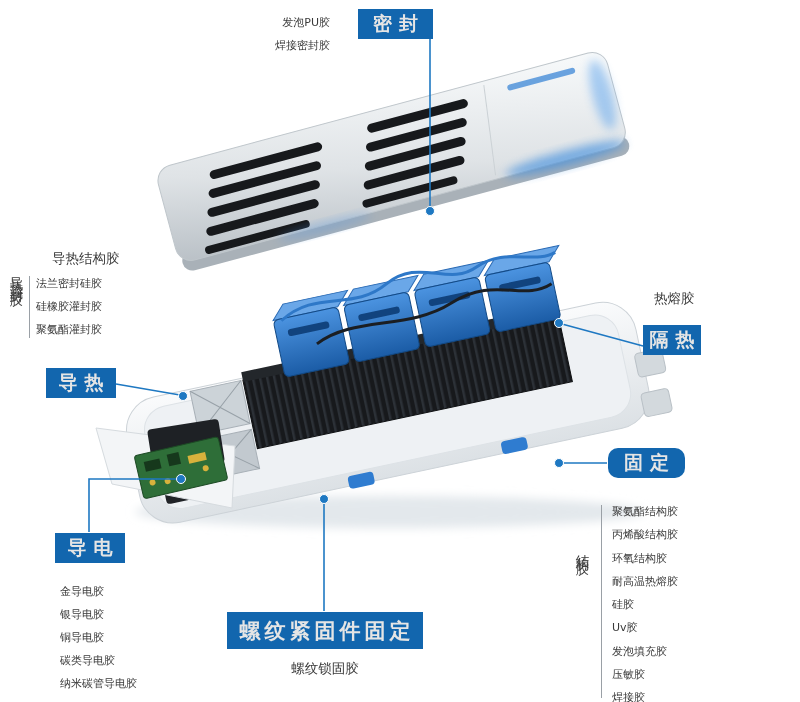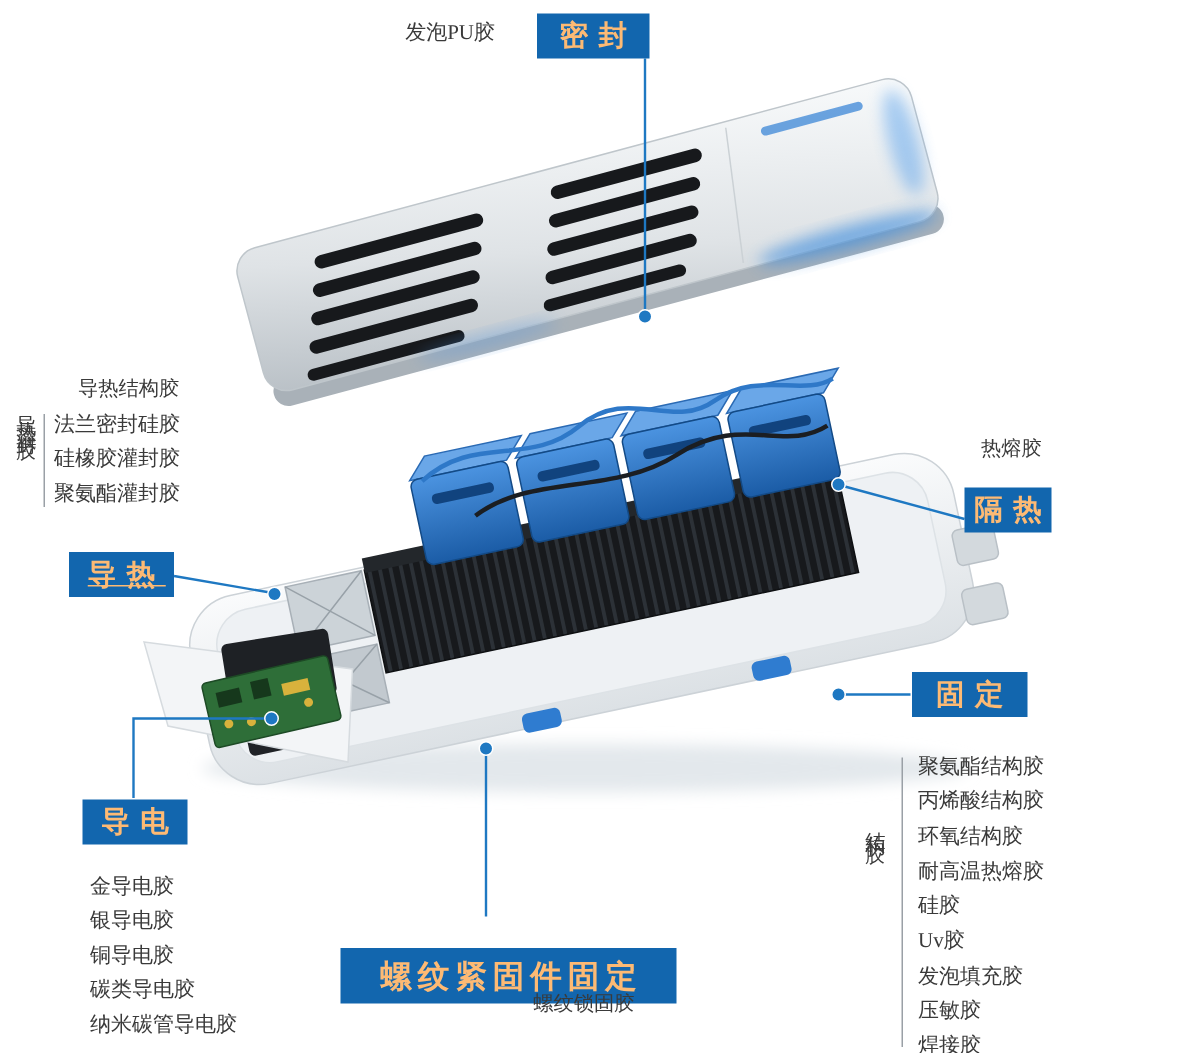--- a/index.html
+++ b/index.html
@@ -8,28 +8,28 @@
     position:relative;
     background:#ffffff;
     overflow:hidden;
     font-family:"DejaVu Sans","Liberation Sans",sans-serif;
     color:#3a3a3a;
   }
   .art { position:absolute; left:0; top:0; width:800px; height:702px; }
   .tag {
     position:absolute;
     background:var(--accent,#1266ae);
-    color:#fdba74;
+    color:#e5e5e5;
     font-weight:bold;
     display:flex; align-items:center; justify-content:center;
     white-space:nowrap;
   }
   .tag.sm { height:30px; font-size:19px; letter-spacing:7px; padding-left:7px; }
   .tag.lg { height:37px; font-size:21px; letter-spacing:4px; padding-left:4px; }
-  .list { position:absolute; font-size:14px;font-family:Liberation Serif, serif; }
+  .list { position:absolute; font-size:11px; }
   .list li { list-style:none; line-height:23px; white-space:nowrap; }
   .list.tight li { line-height:23.3px; }
   .note { position:absolute; font-size:13.5px; white-space:nowrap; }
   .vlabel {
     position:absolute;
     writing-mode:vertical-rl;
     text-orientation:upright;
     font-size:13.5px;
     letter-spacing:4px;
     white-space:nowrap;
@@ -162,36 +162,37 @@
     <circle cx="181" cy="479" r="4.5"></circle>
     <circle cx="559" cy="323" r="4.5"></circle>
     <circle cx="559" cy="463" r="4.5"></circle>
     <circle cx="324" cy="499" r="4.5"></circle>
   </g>
 </svg>
 
 <div class="tag sm" style="left:358px; top:9px; width:75px;">密封</div>
 <ul class="list" style="left:218px; top:11px; width:112px; text-align:right;">
   <li>发泡PU胶</li>
+  <li>焊接密封胶</li>
 </ul>
 
 <div class="note" style="left:36px; top:250px;margin-left:16px;">导热结构胶</div>
 <div class="vlabel" style="left:8px; top:266px;">导热灌封胶</div>
 <div class="vline" style="left:29px; top:276px; height:62px;"></div>
 <ul class="list" style="left:36px; top:272px;">
   <li>法兰密封硅胶</li>
   <li>硅橡胶灌封胶</li>
   <li>聚氨酯灌封胶</li>
 </ul>
-<div class="tag sm" style="left:46px; top:368px; width:70px;text-decoration:underline;">导热</div>
+<div class="tag sm" style="left:46px; top:368px; width:70px;">导热</div>
 
 <div class="note" style="left:654px; top:290px;">热熔胶</div>
 <div class="tag sm" style="left:643px; top:325px; width:58px;">隔热</div>
 
-<div class="tag sm" style="left:608px; top:448px; width:77px;">固定</div>
+<div class="tag sm" style="left:608px; top:448px; width:77px;border-radius:10px;">固定</div>
 
 <div class="vlabel" style="left:574px; top:543px;">结构胶</div>
 <div class="vline" style="left:601px; top:505px; height:193px;"></div>
 <ul class="list tight" style="left:612px; top:500px;">
   <li>聚氨酯结构胶</li>
   <li>丙烯酸结构胶</li>
   <li>环氧结构胶</li>
   <li>耐高温热熔胶</li>
   <li>硅胶</li>
   <li>Uv胶</li>
@@ -202,14 +203,14 @@
 
 <div class="tag sm" style="left:55px; top:533px; width:70px;text-align:center;">导电</div>
 <ul class="list" style="left:44px; top:580px;margin-left:16px;">
   <li>金导电胶</li>
   <li>银导电胶</li>
   <li>铜导电胶</li>
   <li>碳类导电胶</li>
   <li>纳米碳管导电胶</li>
 </ul>
 
-<div class="tag lg" style="left:227px; top:632px; width:224px;">螺纹紧固件固定</div>
-<div class="caption" style="left:227px; top:660px; width:196px;text-align:right;">螺纹锁固胶</div>
+<div class="tag lg" style="left:227px; top:612px; width:196px;">螺纹紧固件固定</div>
+<div class="caption" style="left:227px; top:660px; width:196px;">螺纹锁固胶</div>
 
 </body></html>

